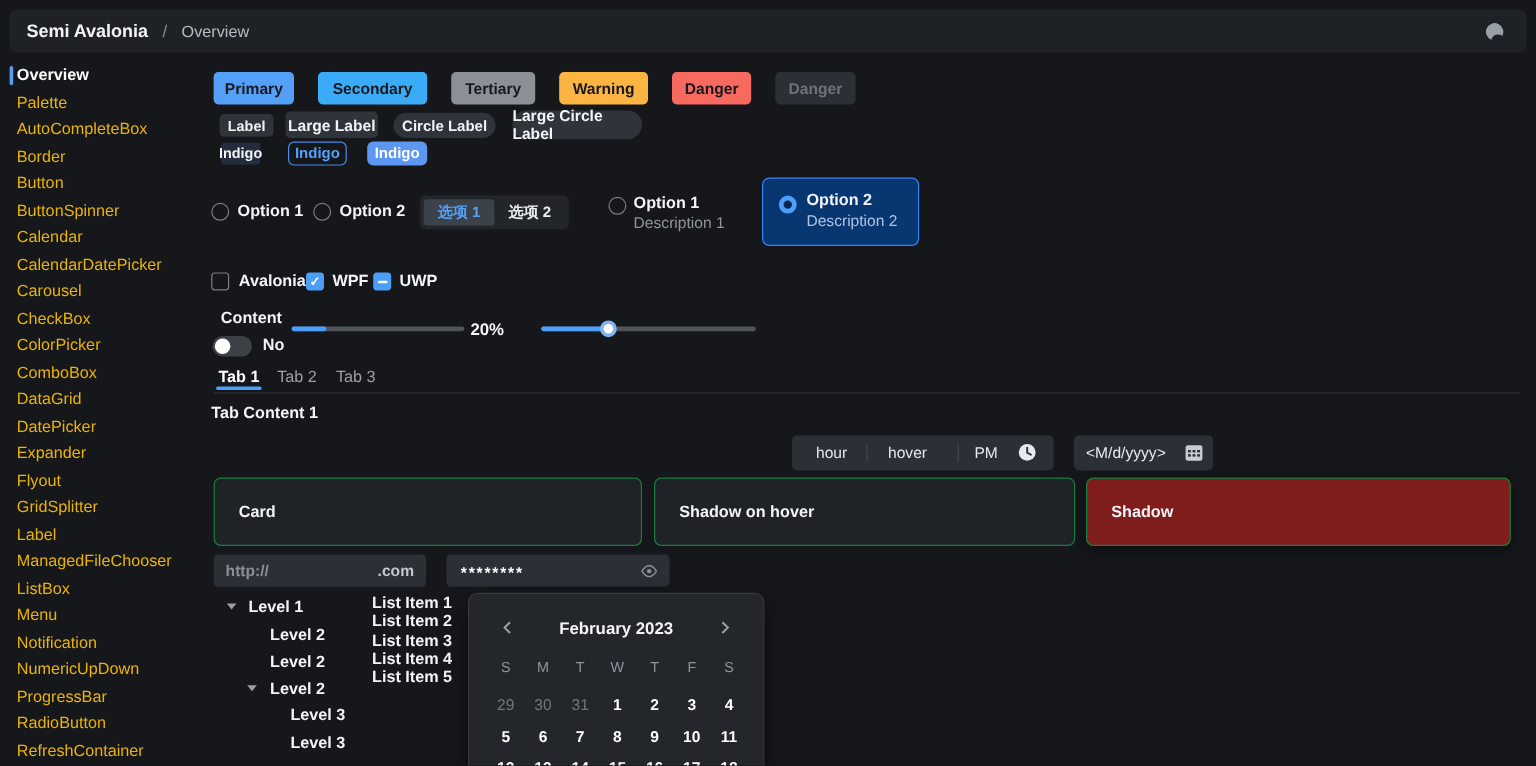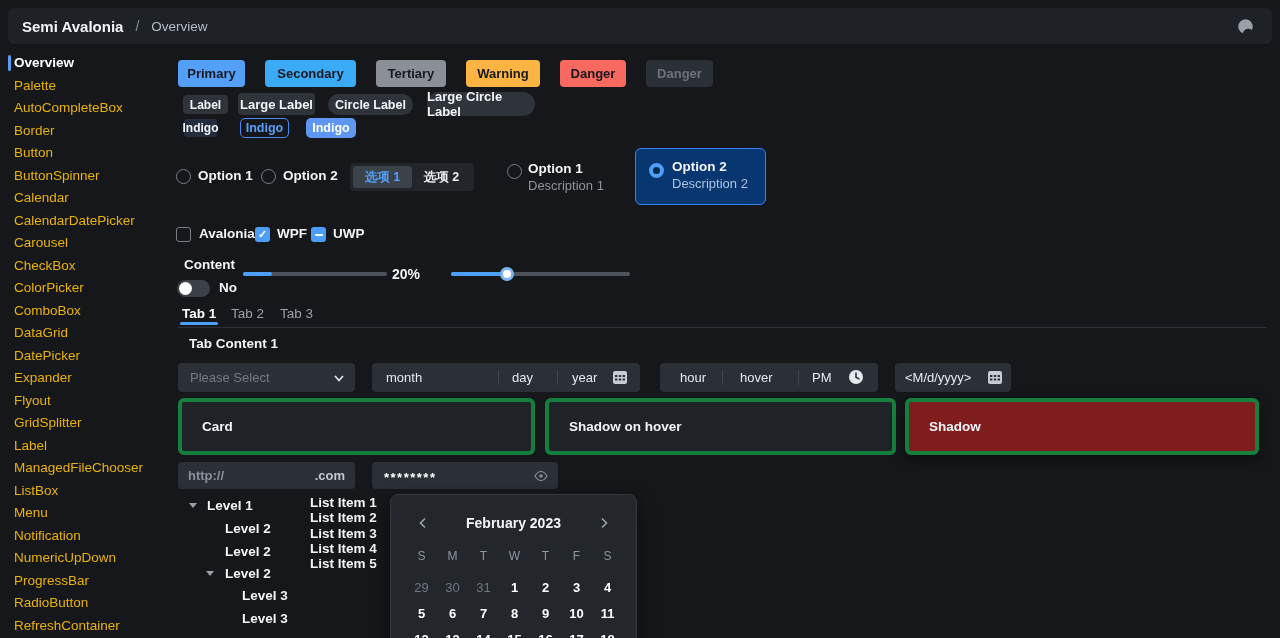--- a/index.html
+++ b/index.html
@@ -79,21 +79,21 @@
   .divider { position:absolute; left:178px; right:14px; top:327px; height:1px; background:#2e3238; }
 
   
   .field { position:absolute; top:363px; height:29px; background:#2b2f36; border-radius:4px; }
   .field-text { position:absolute; top:7px; font-size:13px; white-space:nowrap; }
   .ph { color:#757b83; }
   .ft { color:#e6e9ed; }
   .vsep { position:absolute; top:7px; width:1px; height:15px; background:#414650; }
 
   
-  .card { position:absolute; top:398px; height:57px; background:#1f2328; border:4px solid #15803d;
+  .card { position:absolute; top:398px; height:57px; background:#1f2328; border:1px solid #15803d;
     border-radius:6px; display:flex; align-items:center; padding-left:20px; font-size:13.5px;
     font-weight:bold; color:#f2f4f7; }
   .card-shadow { background:#7f1d1d; box-shadow:0 4px 14px rgba(0,0,0,0.45);text-align:right; }
 
   
   .input { position:absolute; top:462px; height:27px; background:#2b2f36; border-radius:4px; }
   .in-text { position:absolute; top:6px; font-size:13px; font-weight:bold; white-space:nowrap; }
 
   
   .tree-item { position:absolute; font-size:13.5px; font-weight:bold; color:#f2f4f7; cursor:pointer; white-space:nowrap; }
@@ -220,49 +220,23 @@
 
   <div class="slider-track" style="left:451px;top:272px;width:179px;"></div>
   <div class="slider-fill" style="left:451px;top:272px;width:56px;"></div>
   <div class="slider-thumb" style="left:500px;top:267px;"></div>
 
   <div class="tab active" style="left:182px;">Tab 1</div>
   <div class="tab inactive" style="left:231px;">Tab 2</div>
   <div class="tab inactive" style="left:280px;">Tab 3</div>
   <div class="tab-underline" style="left:180px;width:38px;"></div>
   <div class="divider"></div>
-  <div class="txt-bold" style="left:189px;top:336px;">Tab Content 1</div>
-
-  <div class="field" style="left:178px;width:177px;">
-    <span class="field-text ph" style="left:12px;">Please Select</span>
-    <span style="position:absolute;right:10px;top:9px;">
-      <svg width="12" height="12" viewBox="0 0 12 12">
-          <polyline points="2,4 6,8.5 10,4" fill="none" stroke="#e6e9ed" stroke-width="1.6"></polyline>
-        </svg>
-    </span>
-  </div>
-
-  <div class="field" style="left:372px;width:268px;">
-    <span class="field-text ft" style="left:14px;">month</span>
-    <span class="vsep" style="left:126px;"></span>
-    <span class="field-text ft" style="left:140px;">day</span>
-    <span class="vsep" style="left:185px;"></span>
-    <span class="field-text ft" style="left:200px;">year</span>
-    <span style="position:absolute;right:12px;top:6px;">
-      <svg width="16" height="16" viewBox="0 0 16 16">
-          <rect x="1" y="2" width="14" height="13" rx="2" fill="#c7ccd2"></rect>
-          <rect x="3" y="6" width="2.4" height="2" fill="#2b2f36"></rect>
-          <rect x="6.8" y="6" width="2.4" height="2" fill="#2b2f36"></rect>
-          <rect x="10.6" y="6" width="2.4" height="2" fill="#2b2f36"></rect>
-          <rect x="3" y="9.5" width="2.4" height="2" fill="#2b2f36"></rect>
-          <rect x="6.8" y="9.5" width="2.4" height="2" fill="#2b2f36"></rect>
-          <rect x="10.6" y="9.5" width="2.4" height="2" fill="#2b2f36"></rect>
-        </svg>
-    </span>
-  </div>
+  <div class="txt-bold" style="left:176px;top:336px;">Tab Content 1</div>
+
+
 
   <div class="field" style="left:660px;width:218px;">
     <span class="field-text ft" style="left:20px;">hour</span>
     <span class="vsep" style="left:62px;"></span>
     <span class="field-text ft" style="left:80px;">hover</span>
     <span class="vsep" style="left:138px;"></span>
     <span class="field-text ft" style="left:152px;">PM</span>
     <span style="position:absolute;right:14px;top:6px;">
       <svg width="16" height="16" viewBox="0 0 16 16">
           <circle cx="8" cy="8" r="7" fill="#e6e9ed"></circle>

